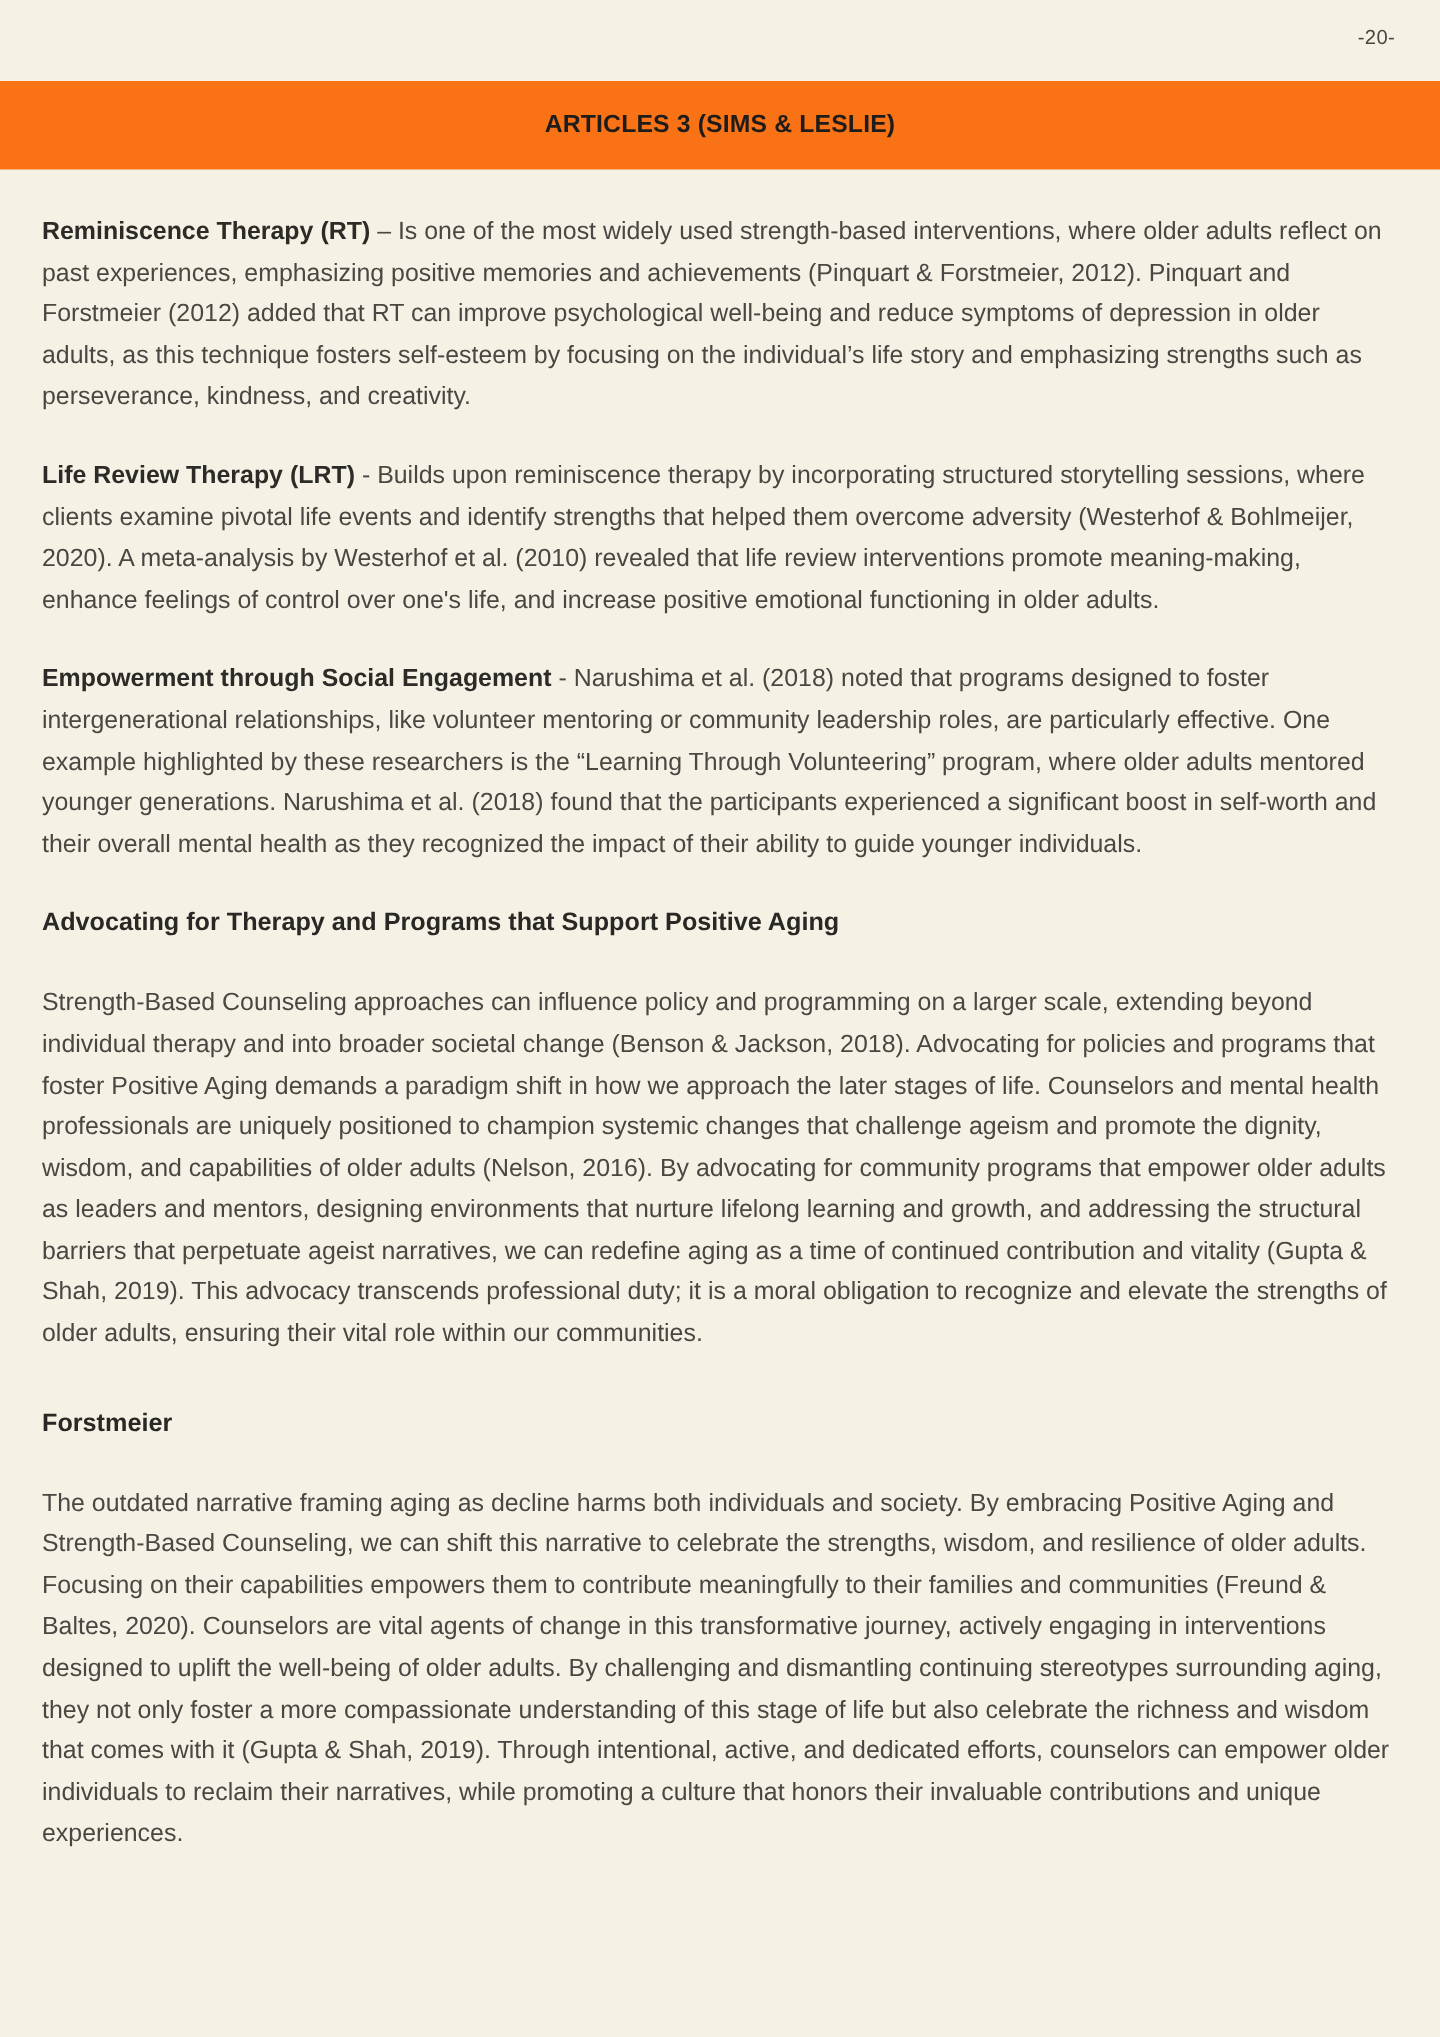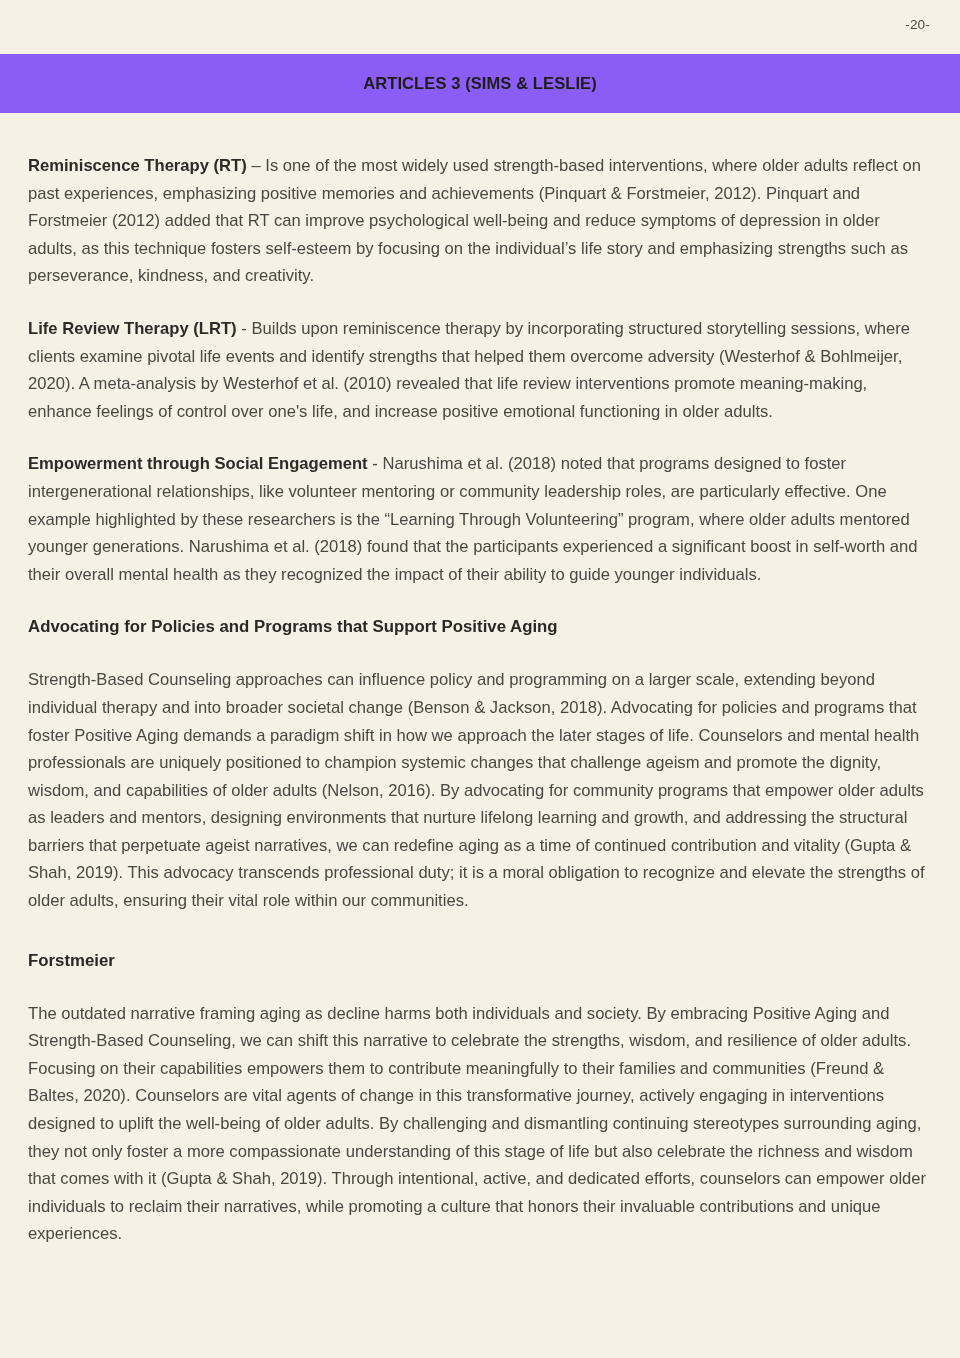--- a/index.html
+++ b/index.html
@@ -28,35 +28,35 @@
     font-size: 13.5px;
     color: #4a4742;
     letter-spacing: 0.2px;
   }
   .banner {
     position: absolute;
     top: 54px;
     left: 0;
     width: 960px;
     height: 59px;
-    background: #8b5cf6;
+    background: #f97316;
     display: flex;
     align-items: center;
     justify-content: center;
   }
   .banner-title {
     font-size: 16.5px;
     font-weight: bold;
     color: #1f1d1b;
     letter-spacing: 0.1px;
     text-align: center;
   }
   .content {
     position: absolute;
-    top: 152px;
+    top: 140px;
     left: 28px;
     width: 904px;
   }
   p.body-text {
     margin: 0 0 25px 0;
     font-size: 16.6px;
     line-height: 27.6px;
     color: #4a4742;
     letter-spacing: 0.01px;
   }
@@ -88,21 +88,21 @@
   </div>
 
   <div class="content">
 
     <p class="body-text"><span class="lead">Reminiscence Therapy (RT)</span><span> – Is one of the most widely used strength-based interventions, where older adults reflect on past experiences, emphasizing positive memories and achievements (Pinquart &amp; Forstmeier, 2012). Pinquart and Forstmeier (2012) added that RT can improve psychological well-being and reduce symptoms of depression in older adults, as this technique fosters self-esteem by focusing on the individual’s life story and emphasizing strengths such as perseverance, kindness, and creativity.</span></p>
 
     <p class="body-text"><span class="lead">Life Review Therapy (LRT)</span><span> - Builds upon reminiscence therapy by incorporating structured storytelling sessions, where clients examine pivotal life events and identify strengths that helped them overcome adversity (Westerhof &amp; Bohlmeijer, 2020). A meta-analysis by Westerhof et al. (2010) revealed that life review interventions promote meaning-making, enhance feelings of control over one's life, and increase positive emotional functioning in older adults.</span></p>
 
     <p class="body-text"><span class="lead">Empowerment through Social Engagement</span><span> - Narushima et al. (2018) noted that programs designed to foster intergenerational relationships, like volunteer mentoring or community leadership roles, are particularly effective. One example highlighted by these researchers is the “Learning Through Volunteering” program, where older adults mentored younger generations. Narushima et al. (2018) found that the participants experienced a significant boost in self-worth and their overall mental health as they recognized the impact of their ability to guide younger individuals.</span></p>
 
-    <h2 class="section-heading">Advocating for Policies and Programs that Support Positive Aging</h2>
+    <h2 class="section-heading">Advocating for Therapy and Programs that Support Positive Aging</h2>
 
     <p class="body-text">Strength-Based Counseling approaches can influence policy and programming on a larger scale, extending beyond individual therapy and into broader societal change (Benson &amp; Jackson, 2018). Advocating for policies and programs that foster Positive Aging demands a paradigm shift in how we approach the later stages of life. Counselors and mental health professionals are uniquely positioned to champion systemic changes that challenge ageism and promote the dignity, wisdom, and capabilities of older adults (Nelson, 2016). By advocating for community programs that empower older adults as leaders and mentors, designing environments that nurture lifelong learning and growth, and addressing the structural barriers that perpetuate ageist narratives, we can redefine aging as a time of continued contribution and vitality (Gupta &amp; Shah, 2019). This advocacy transcends professional duty; it is a moral obligation to recognize and elevate the strengths of older adults, ensuring their vital role within our communities.</p>
 
     <h2 class="section-heading conclusion">Forstmeier</h2>
 
     <p class="body-text">The outdated narrative framing aging as decline harms both individuals and society. By embracing Positive Aging and Strength-Based Counseling, we can shift this narrative to celebrate the strengths, wisdom, and resilience of older adults. Focusing on their capabilities empowers them to contribute meaningfully to their families and communities (Freund &amp; Baltes, 2020). Counselors are vital agents of change in this transformative journey, actively engaging in interventions designed to uplift the well-being of older adults. By challenging and dismantling continuing stereotypes surrounding aging, they not only foster a more compassionate understanding of this stage of life but also celebrate the richness and wisdom that comes with it (Gupta &amp; Shah, 2019). Through intentional, active, and dedicated efforts, counselors can empower older individuals to reclaim their narratives, while promoting a culture that honors their invaluable contributions and unique experiences.</p>
 
   </div>
 
 </div>

